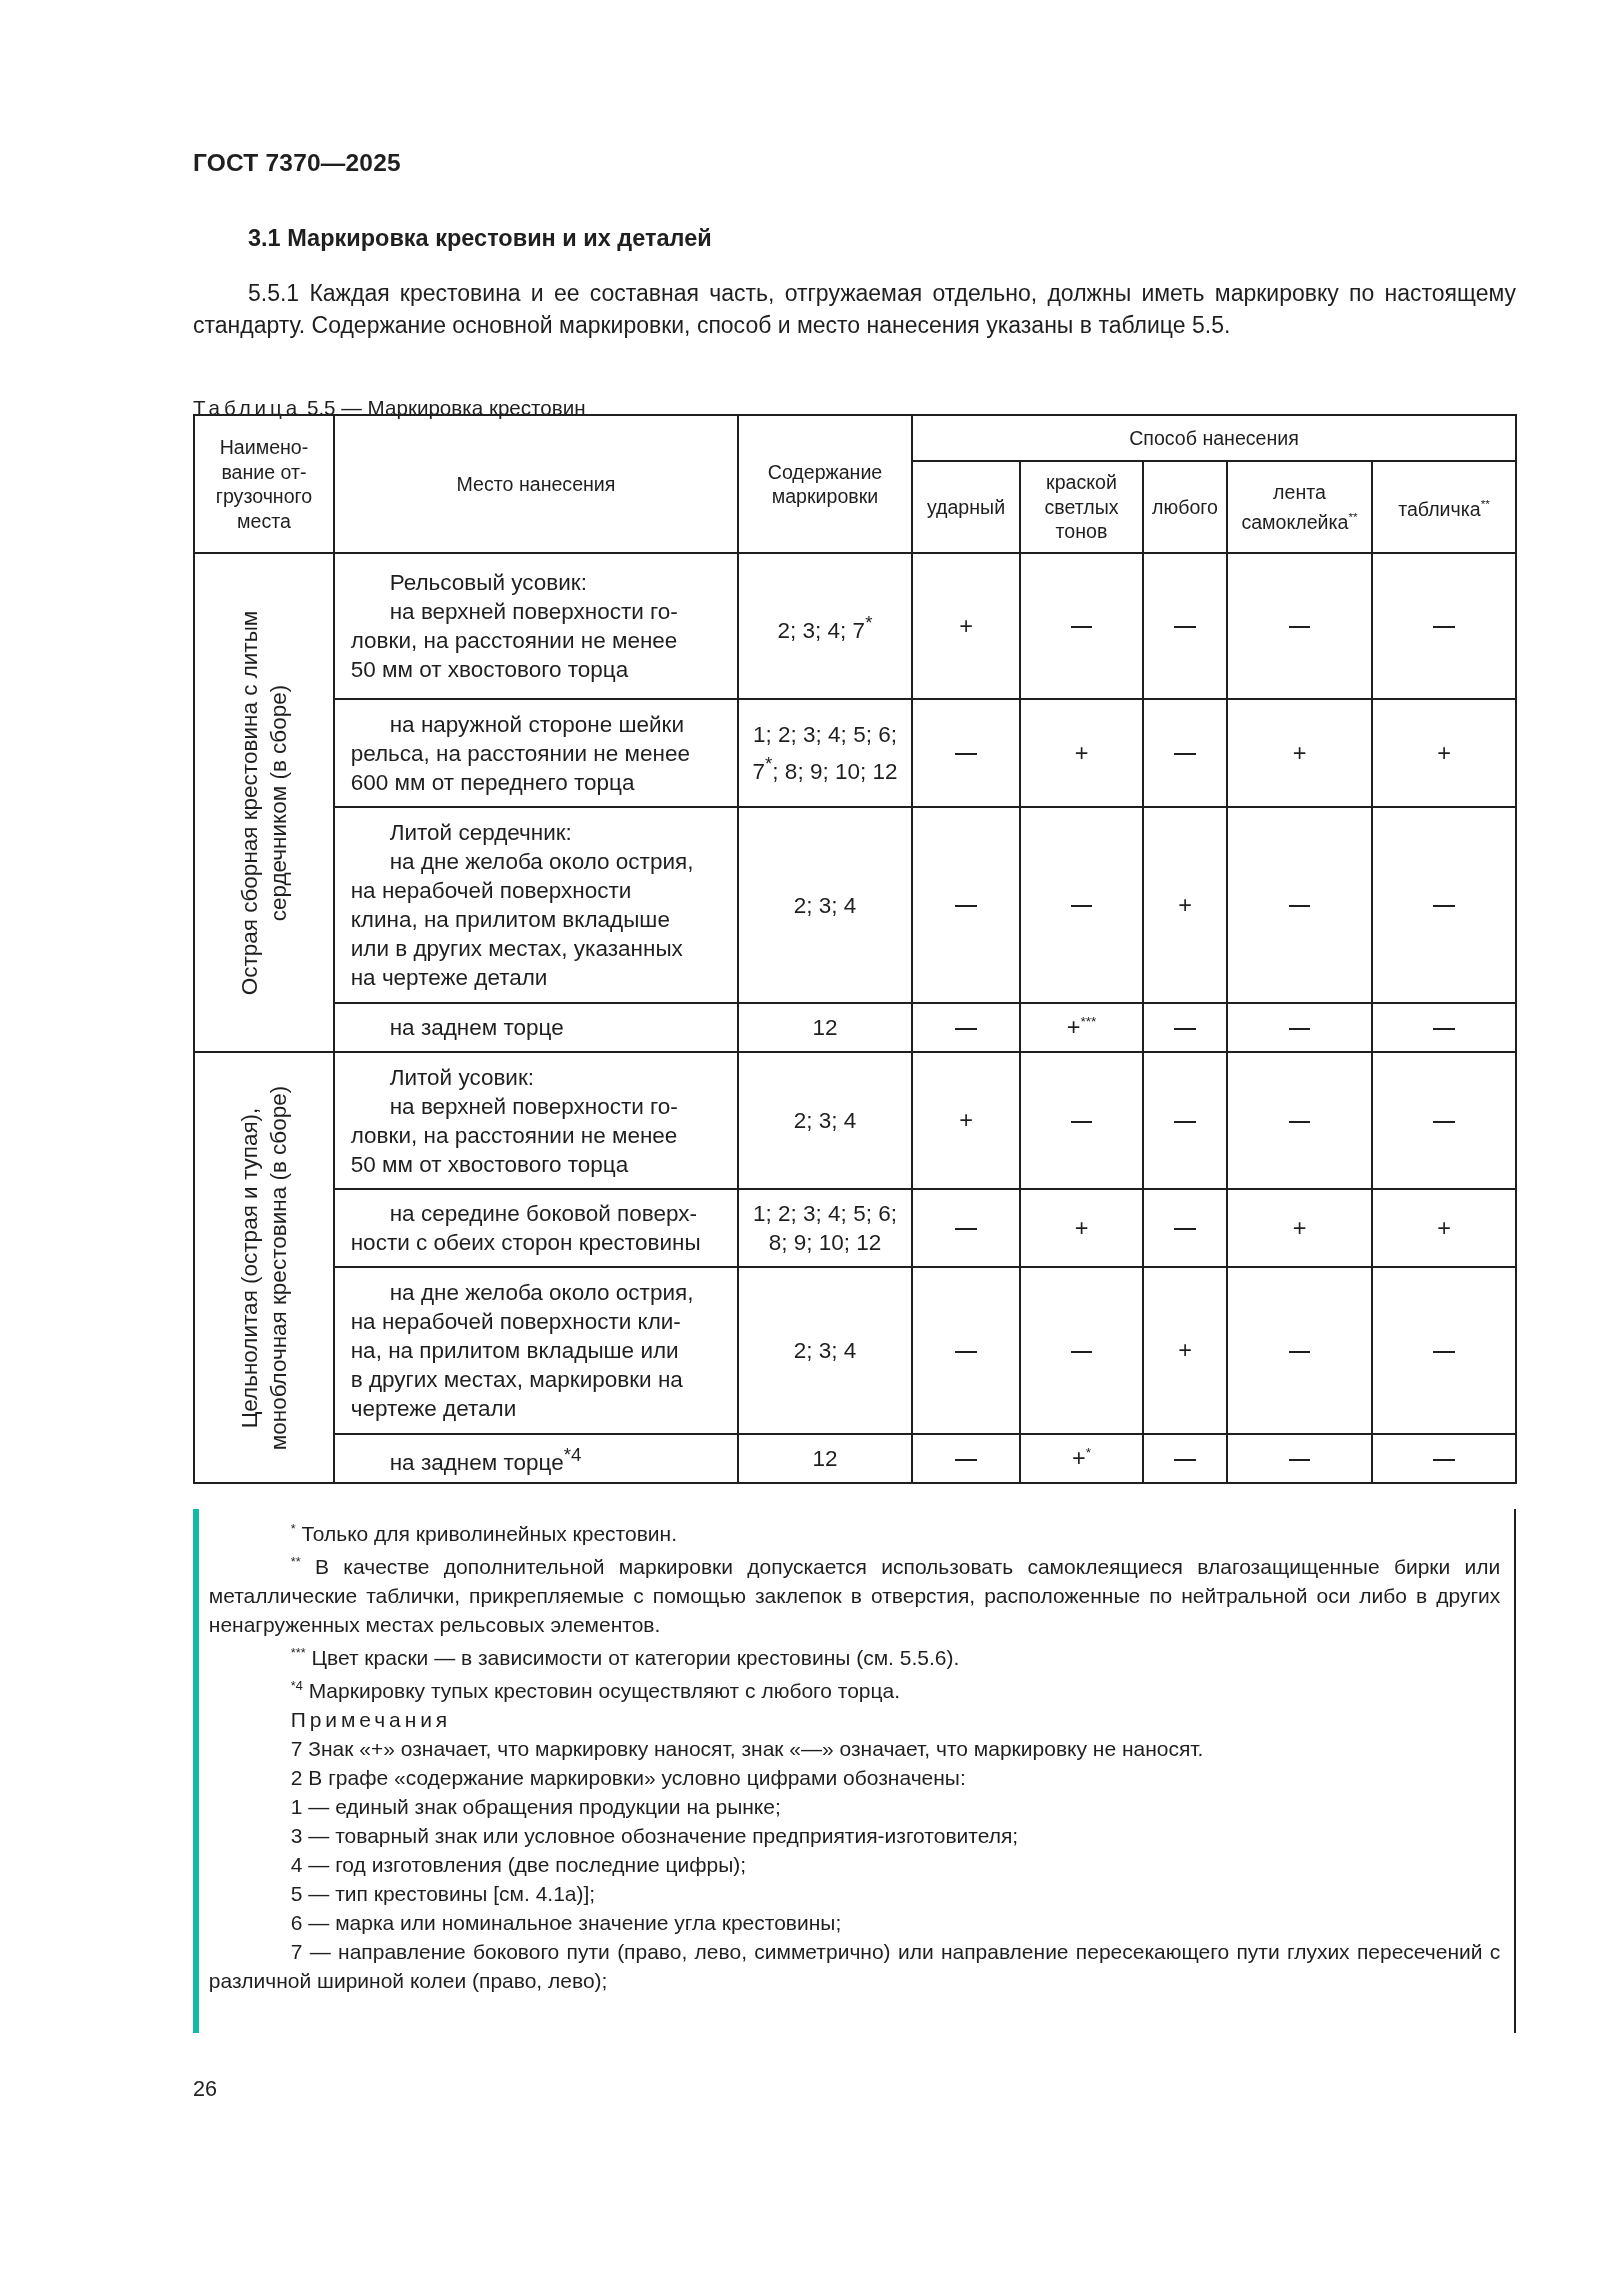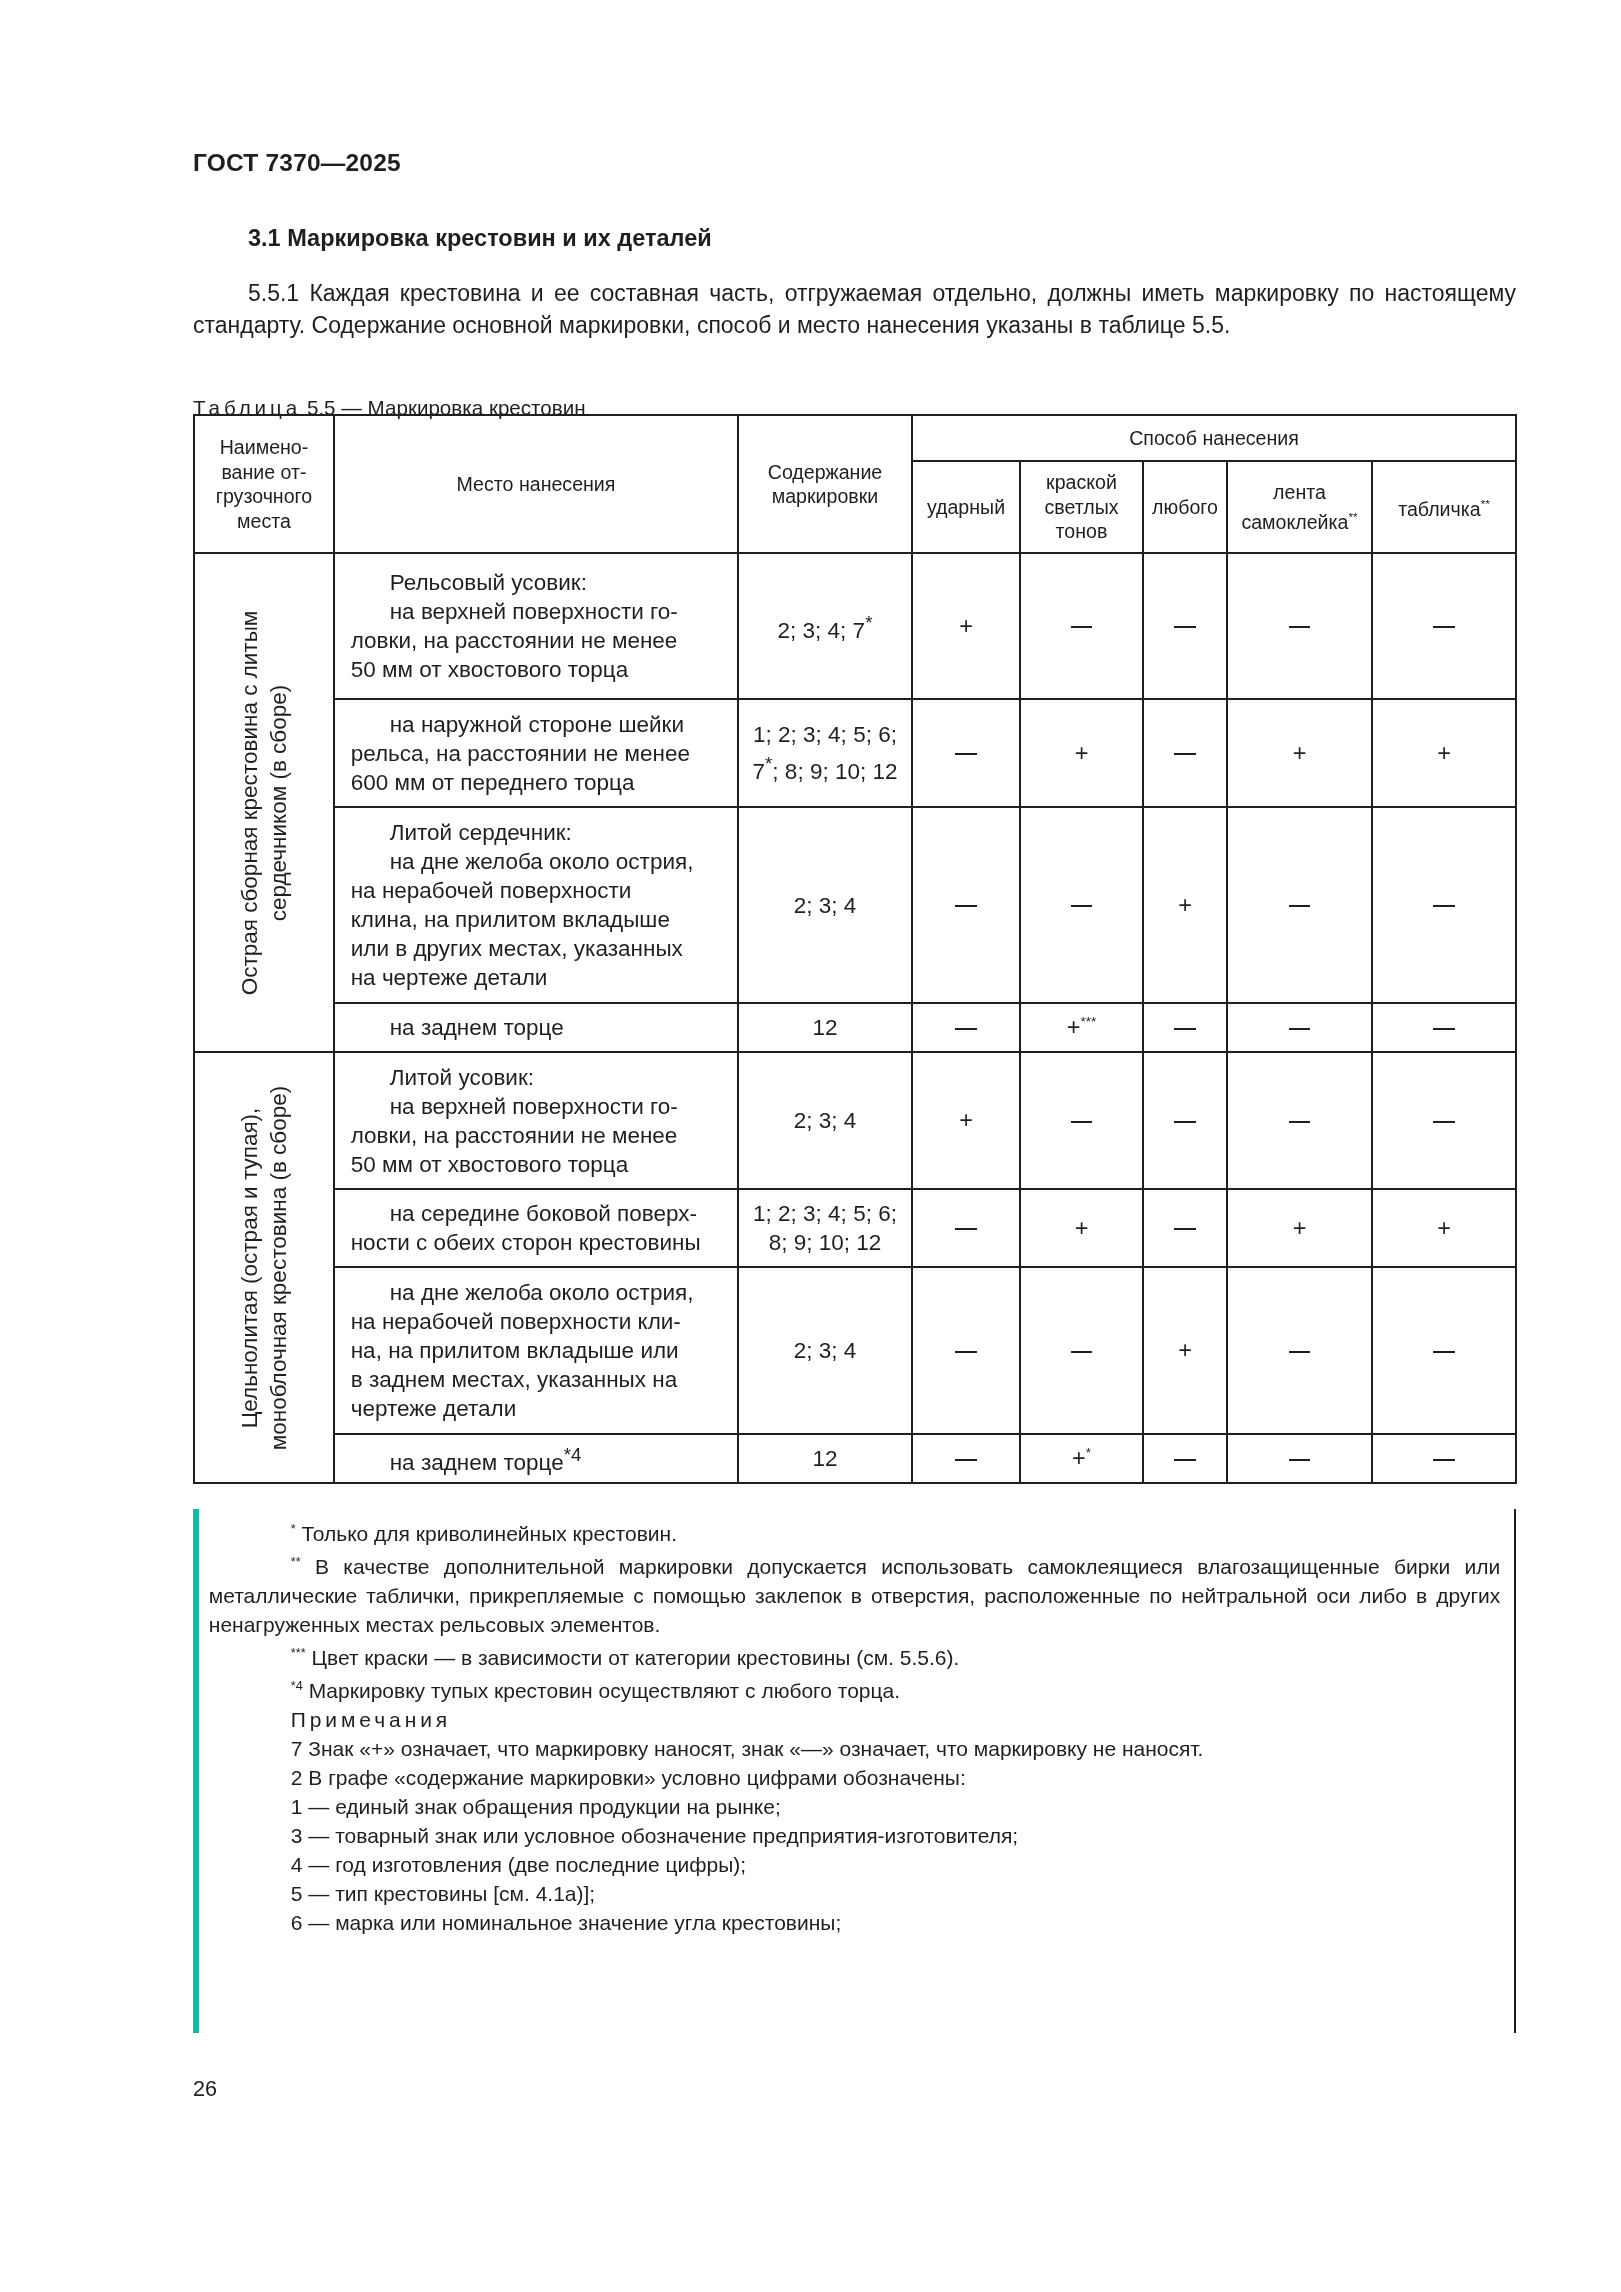--- a/index.html
+++ b/index.html
@@ -236,21 +236,21 @@
         <td class="mark">+</td>
         <td class="mark"><span class="dash"></span></td>
         <td class="mark">+</td>
         <td class="mark">+</td>
       </tr>
       <tr style="height: 167px;">
         <td class="place">
           <span class="line-indent">на дне желоба около острия,</span>
           <span class="plain">на нерабочей поверхности кли-</span>
           <span class="plain">на, на прилитом вкладыше или</span>
-          <span class="plain">в заднем местах, указанных на</span>
+          <span class="plain">в других местах, маркировки на</span>
           <span class="plain">чертеже детали</span>
         </td>
         <td class="content-cell">
           <div>2; 3; 4</div>
         </td>
         <td class="mark"><span class="dash"></span></td>
         <td class="mark"><span class="dash"></span></td>
         <td class="mark">+</td>
         <td class="mark"><span class="dash"></span></td>
         <td class="mark"><span class="dash"></span></td>
@@ -277,16 +277,17 @@
     <div class="fn"><sup>***</sup> Цвет краски — в зависимости от категории крестовины (см. 5.5.6).</div>
     <div class="fn"><sup>*4</sup> Маркировку тупых крестовин осуществляют с любого торца.</div>
     <div class="nt-head">Примечания</div>
     <div class="nt">7 Знак «+» означает, что маркировку наносят, знак «—» означает, что маркировку не наносят.</div>
     <div class="nt">2 В графе «содержание маркировки» условно цифрами обозначены:</div>
     <div class="nt">1 — единый знак обращения продукции на рынке;</div>
     <div class="nt">3 — товарный знак или условное обозначение предприятия-изготовителя;</div>
     <div class="nt">4 — год изготовления (две последние цифры);</div>
     <div class="nt">5 — тип крестовины [см. 4.1а)];</div>
     <div class="nt">6 — марка или номинальное значение угла крестовины;</div>
+    <div class="nt-wrap">7 — направление бокового пути (право, лево, симметрично) или направление пересекающего пути глухих пересечений с различной шириной колеи (право, лево);</div>
   </div>
 
 <div class="page-number">26</div>
 
 
 </body></html>

